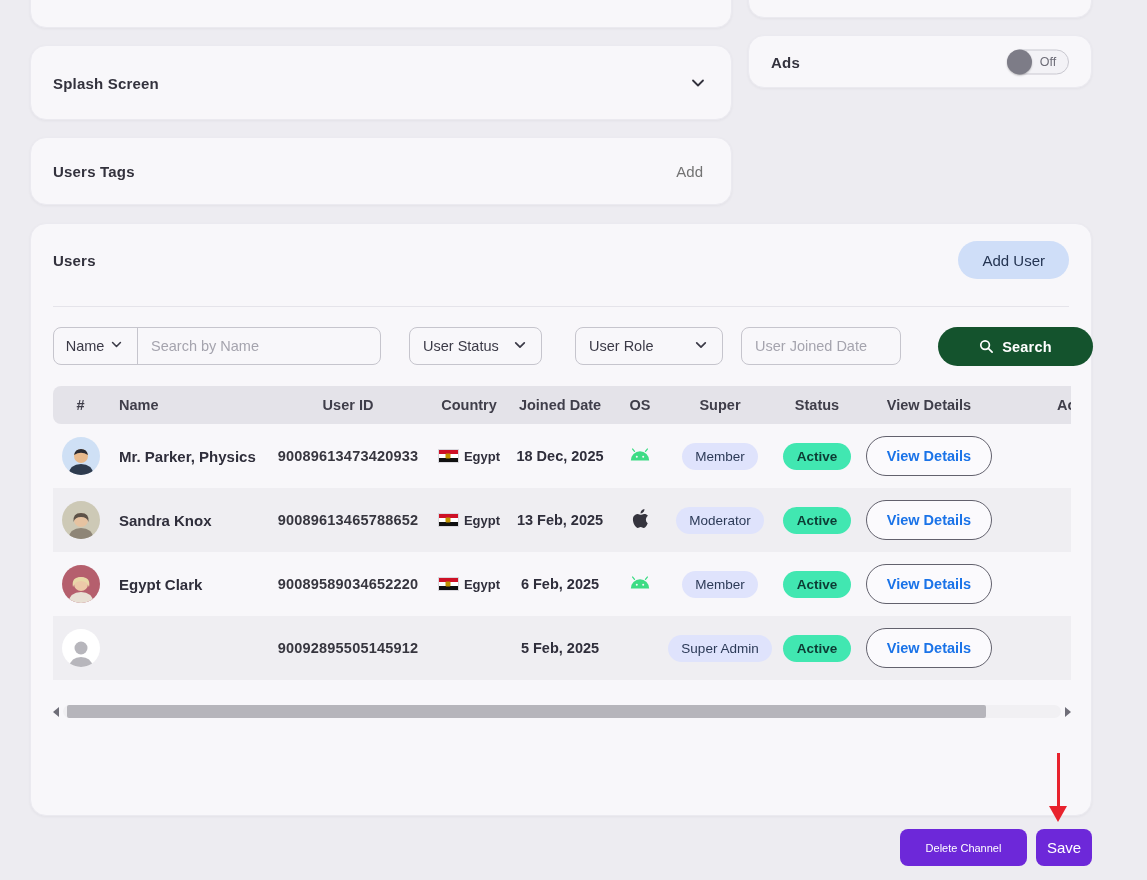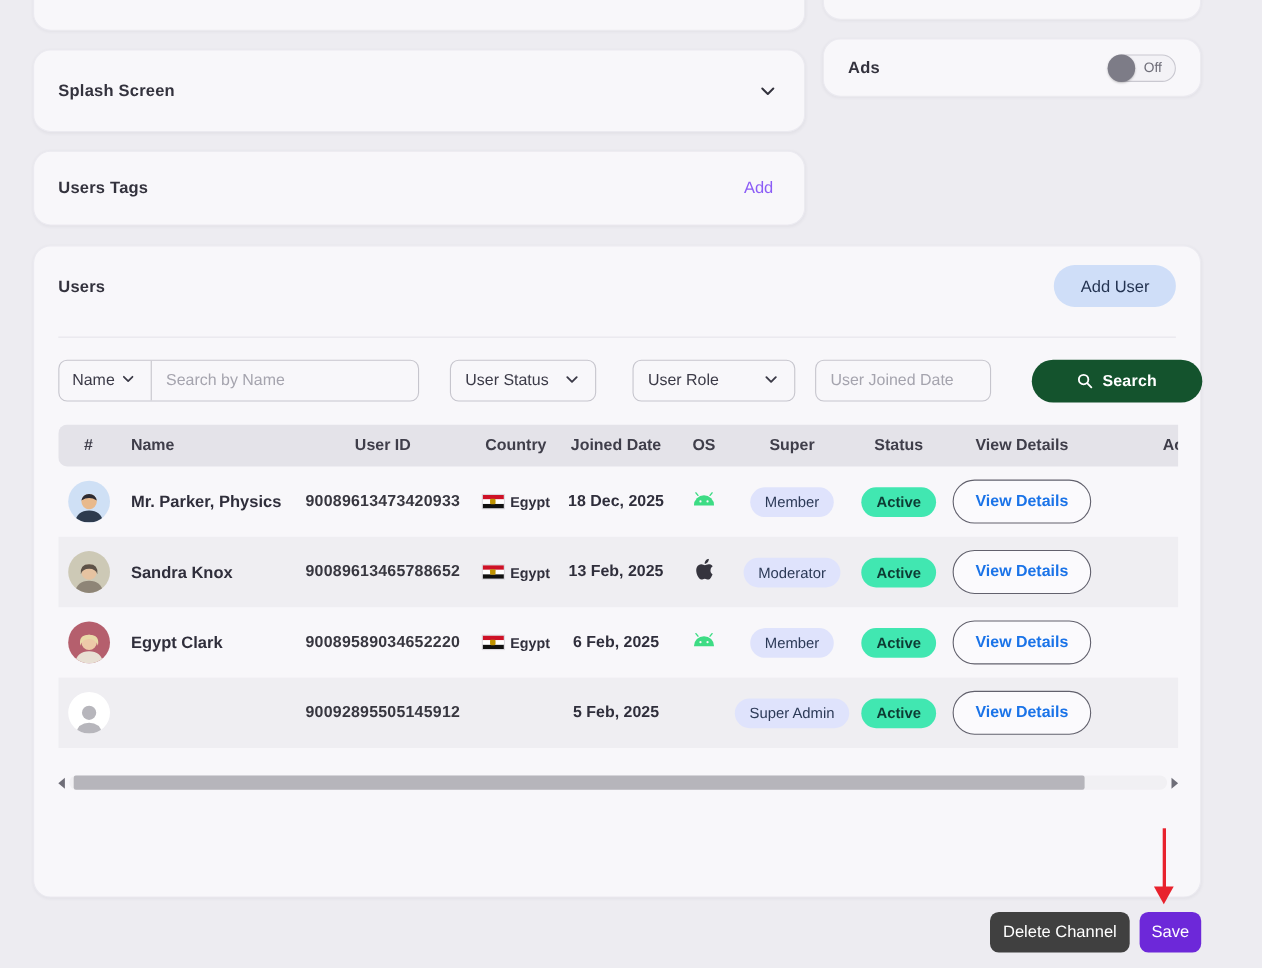--- a/index.html
+++ b/index.html
@@ -4,21 +4,21 @@
 <style>
   * { margin:0; padding:0; box-sizing:border-box; }
   html,body { background:#edecf1; }
   body { font-family:"Liberation Sans", sans-serif; color:#302f3c; }
   #screen { position:relative; width:1147px; height:880px; background:#edecf1; overflow:hidden; }
 
   .card { position:absolute; background:#f8f7fa; border:1px solid #ebeaf0; border-radius:16px;
           box-shadow:0 1px 3px rgba(40,40,60,.05); }
 
   .card-title { font-size:15px; font-weight:700; color:#33323d; letter-spacing:.2px; }
-  .muted { color:#8b5cf6; }
+  .muted { color:#737373; }
 
   
   .chev { width:14px; height:14px; display:inline-block; }
   .chev svg { display:block; }
 
   
   .toggle { position:absolute; right:22px; top:50%; transform:translateY(-50%);
             width:62px; height:25px; border:1px solid #c9c8d0; border-radius:13px;
             background:#f3f2f6; display:flex; align-items:center; cursor:pointer; }
   .toggle .knob { width:25px; height:25px; border-radius:50%; background:#7d7c87;
@@ -30,22 +30,22 @@
                  background:#cfdef8; color:#243452; border:none; border-radius:19px;
                  font-family:inherit; font-size:15px; font-weight:500; cursor:pointer; }
   .btn-search { position:absolute; left:885px; top:0; width:155px; height:39px;
                 background:#14532d; color:#fff; border:none; border-radius:20px;
                 font-family:inherit; font-size:14.5px; font-weight:700; cursor:pointer;
                 display:flex; align-items:center; justify-content:center; gap:8px; letter-spacing:.2px; }
   .btn-view { width:126px; height:40px; border:1px solid #62616d; border-radius:20px;
               background:#fbfafd; color:#1a73e8; font-family:inherit; font-size:14.5px;
               font-weight:700; cursor:pointer; }
   .btn-delete { position:absolute; left:900px; top:829px; width:127px; height:37px;
-                background:#404040; color:#fff; border:none; border-radius:8px;
-                font-family:inherit; font-size:15px; font-weight:500; cursor:pointer; }
+                background:#6d28d9; color:#fff; border:none; border-radius:8px;
+                font-family:inherit; font-size:11px; font-weight:500; cursor:pointer; }
   .btn-save { position:absolute; left:1036px; top:829px; width:56px; height:37px;
               background:#6d28d9; color:#fff; border:none; border-radius:8px;
               font-family:inherit; font-size:15px; font-weight:400; cursor:pointer; }
 
   
   .filters { position:absolute; left:22px; top:103px; height:39px; width:1040px; }
   .fld { position:absolute; top:0; height:38px; border:1px solid #c6c5cd; border-radius:8px;
          background:transparent; display:flex; align-items:center; font-size:14.5px; color:#3b3a47; }
   .search-group { left:0; width:328px; }
   .search-group .seg-select { width:84px; height:100%; display:flex; align-items:center;

